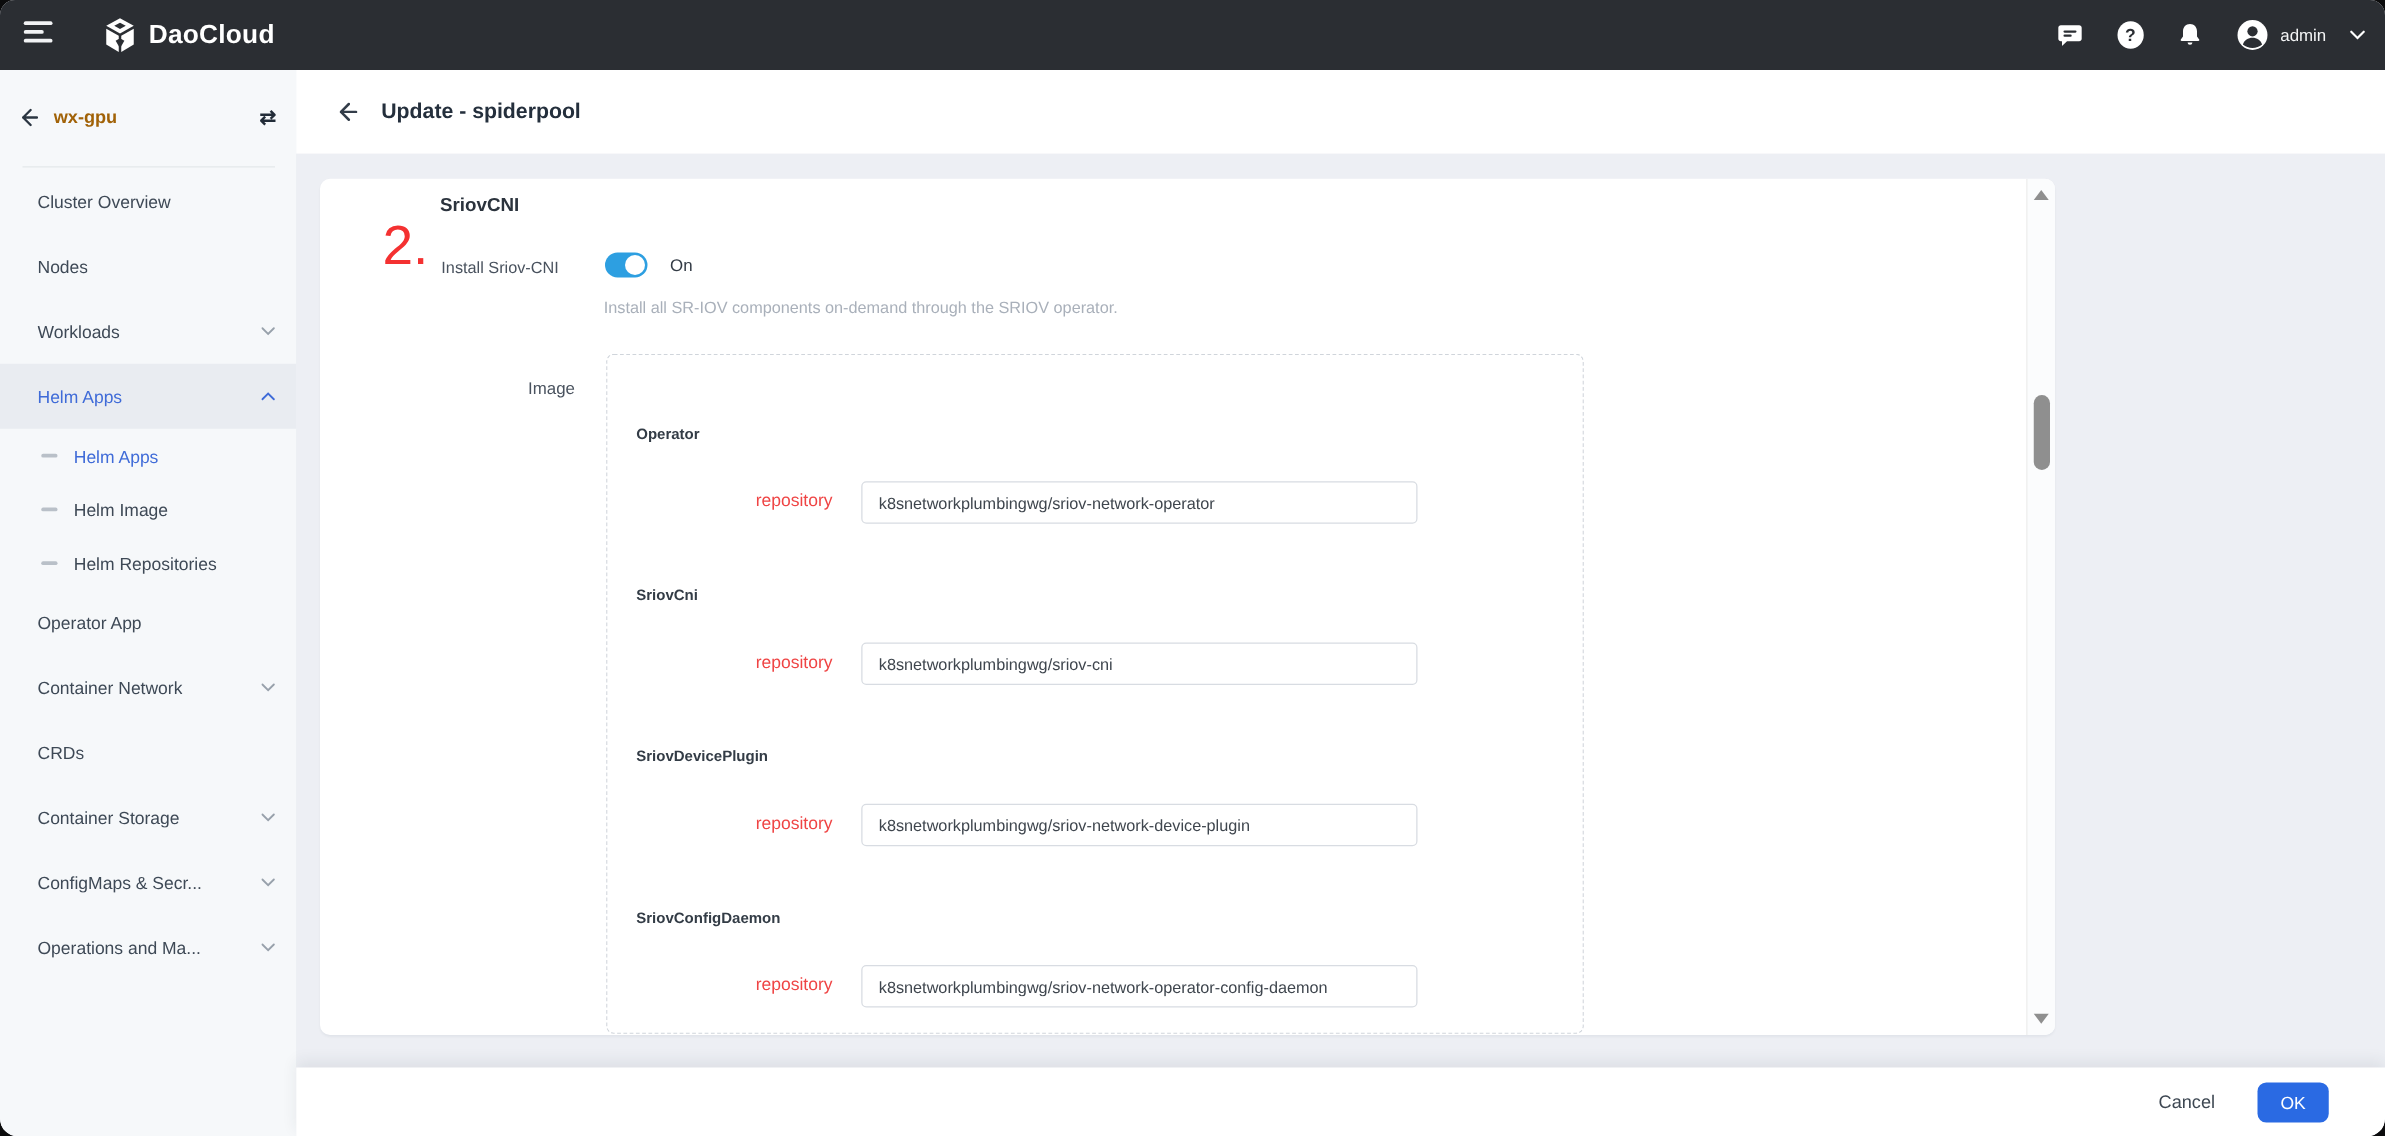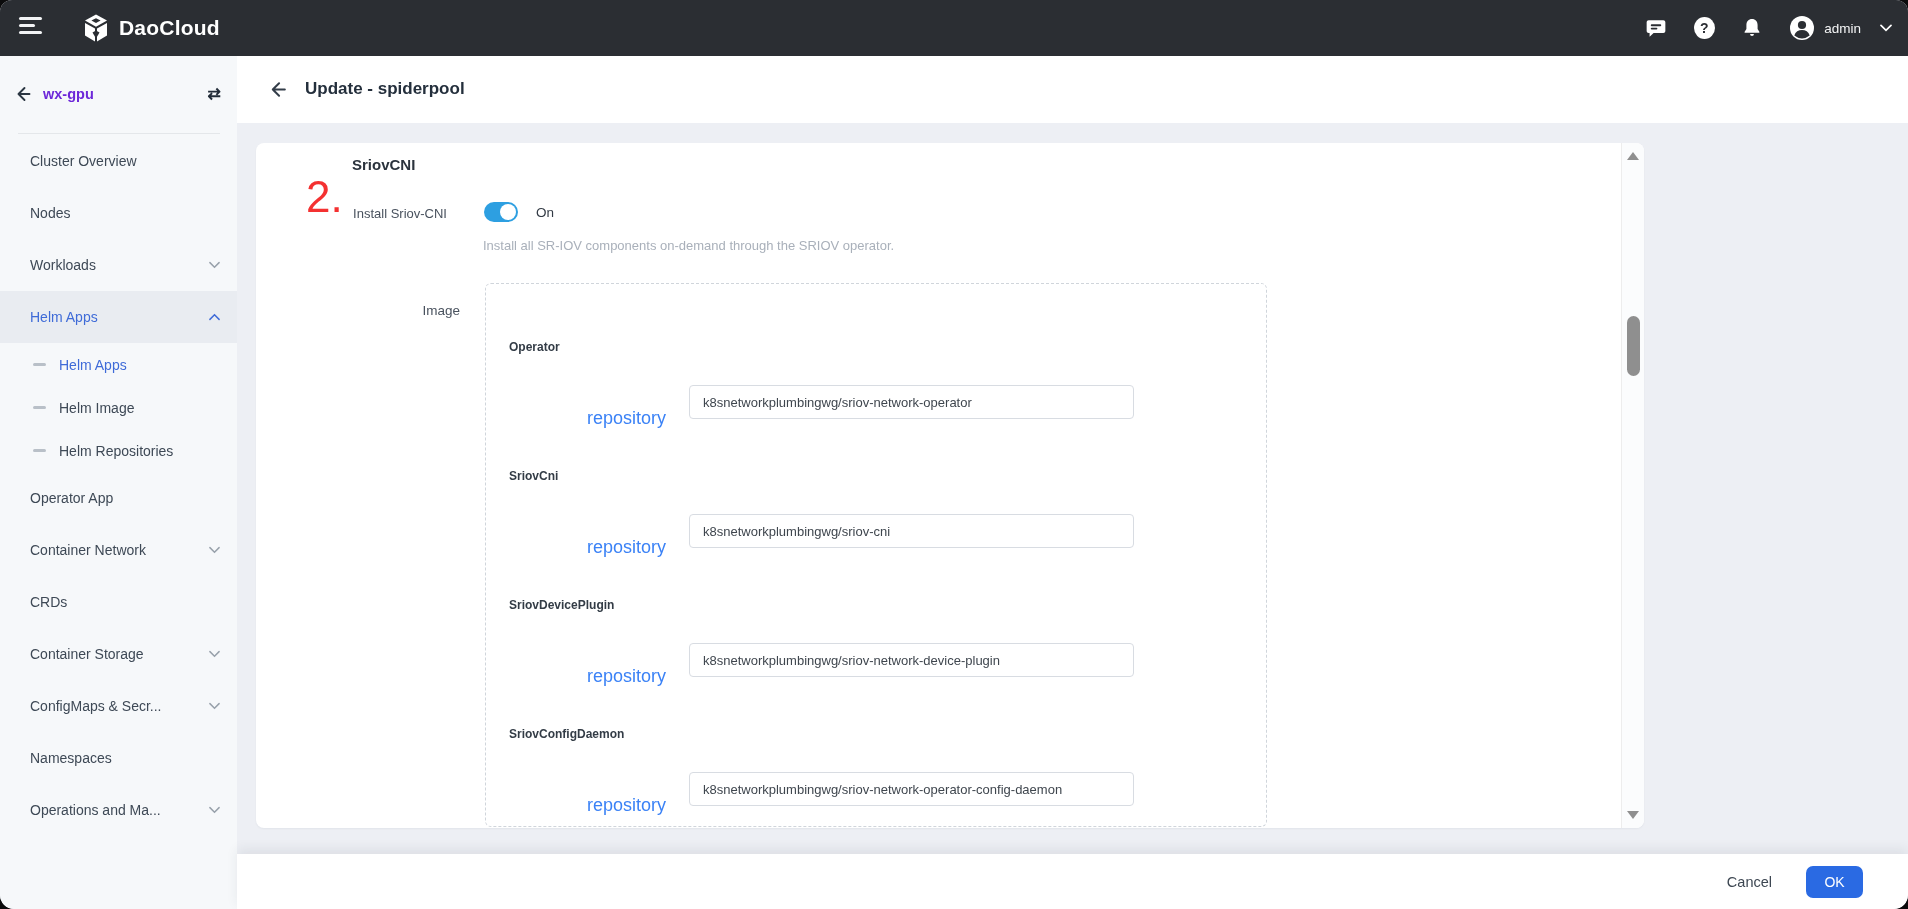--- a/index.html
+++ b/index.html
@@ -24,21 +24,21 @@
                font-weight:bold;font-size:14px;display:flex;align-items:center;justify-content:center;}
   .user-chip{display:flex;align-items:center;gap:9px;cursor:pointer;}
   .user-name{font-size:13.5px;color:#f4f5f6;}
   .user-caret{margin-left:10px;display:flex;}
 
   
   .sidebar{position:absolute;left:0;top:56px;width:237px;height:853px;background:#f6f8fa;
            border-bottom-left-radius:14px;}
   .cluster-row{position:relative;height:77px;}
   .cluster-back{position:absolute;left:13px;top:28px;width:20px;height:20px;color:#2b3642;cursor:pointer;}
-  .cluster-name{position:absolute;left:43px;top:30px;font-size:14.5px;font-weight:bold;color:#6d28d9;}
+  .cluster-name{position:absolute;left:43px;top:30px;font-size:14.5px;font-weight:bold;color:#a16207;}
   .cluster-switch{position:absolute;right:16px;top:28px;font-size:16px;font-weight:bold;color:#222c38;cursor:pointer;}
   .side-divider{position:absolute;left:18px;top:77px;width:202px;height:1px;background:#e4e7ea;}
   .nav{position:absolute;left:0;top:79px;width:100%;}
   .nav-item{height:52px;display:flex;align-items:center;padding:0 17px 0 30px;
             font-size:14px;color:#3e4956;cursor:pointer;}
   .nav-item .lbl{white-space:nowrap;overflow:hidden;}
   .nav-item .chev{margin-left:auto;display:flex;}
   .nav-item.active{background:#e9ecf1;color:var(--accent);}
   .nav-sub{height:43px;display:flex;align-items:center;gap:13px;padding-left:33px;
            font-size:14px;color:#3e4956;cursor:pointer;}
@@ -61,21 +61,21 @@
   .toggle{position:absolute;left:228px;top:59px;width:34px;height:20px;border-radius:10px;
           background:var(--toggle);cursor:pointer;}
   .toggle .knob{position:absolute;right:2px;top:2px;width:16px;height:16px;border-radius:50%;background:#fff;}
   .toggle-state{position:absolute;left:280px;top:62px;font-size:13.5px;color:#333b45;}
   .help-text{position:absolute;left:227px;top:95px;font-size:13px;color:#a9b0ba;}
   .image-label{position:absolute;left:0;top:160px;width:204px;text-align:right;font-size:13.5px;color:#49525e;}
   .dashed-box{position:absolute;left:229px;top:140px;width:782px;height:544px;
               border:1px dashed #d0d5db;border-radius:6px;}
   .group-title{position:absolute;left:23px;font-size:12px;font-weight:bold;color:#333c46;white-space:nowrap;}
   .group-row{position:absolute;left:0;right:0;height:34px;}
-  .row-label{position:absolute;left:0;top:23px;width:180px;text-align:right;font-size:18px;color:#3b82f6;}
+  .row-label{position:absolute;left:0;top:7px;width:180px;text-align:right;font-size:14px;color:#ef4444;}
   .text-input{position:absolute;left:203px;top:0;width:445px;height:34px;border:1px solid #d8dce2;
               border-radius:4px;padding:0 13px;font-size:13px;color:#3f464e;background:#fff;outline:none;
               font-family:"Liberation Sans",sans-serif;}
 
   
   .v-scroll{position:absolute;top:0;right:0;bottom:0;width:23px;background:#fbfcfd;border-left:1px solid #ededed;}
   .sb-up{position:absolute;top:9px;left:5px;width:0;height:0;border-left:6.5px solid transparent;
          border-right:6.5px solid transparent;border-bottom:8px solid #8f8f8f;cursor:pointer;}
   .sb-down{position:absolute;bottom:9px;left:5px;width:0;height:0;border-left:6.5px solid transparent;
          border-right:6.5px solid transparent;border-top:8px solid #8f8f8f;cursor:pointer;}
@@ -218,23 +218,20 @@
         </div>
         <div class="nav-item">
           <span class="lbl">ConfigMaps &amp; Secr...</span>
           <span class="chev">
      <svg width="11" height="8" viewBox="0 0 12 8" style="">
        <path d="M1 1.4l5 5 5-5" stroke="#98a1ab" stroke-width="1.6" fill="none" stroke-linecap="round"></path>
      </svg>
           </span>
         </div>
         <div class="nav-item">
-          <span class="lbl">Namespaces</span>
-        </div>
-        <div class="nav-item">
           <span class="lbl">Operations and Ma...</span>
           <span class="chev">
      <svg width="11" height="8" viewBox="0 0 12 8" style="">
        <path d="M1 1.4l5 5 5-5" stroke="#98a1ab" stroke-width="1.6" fill="none" stroke-linecap="round"></path>
      </svg>
           </span>
         </div>
       </nav>
   </div>
 

